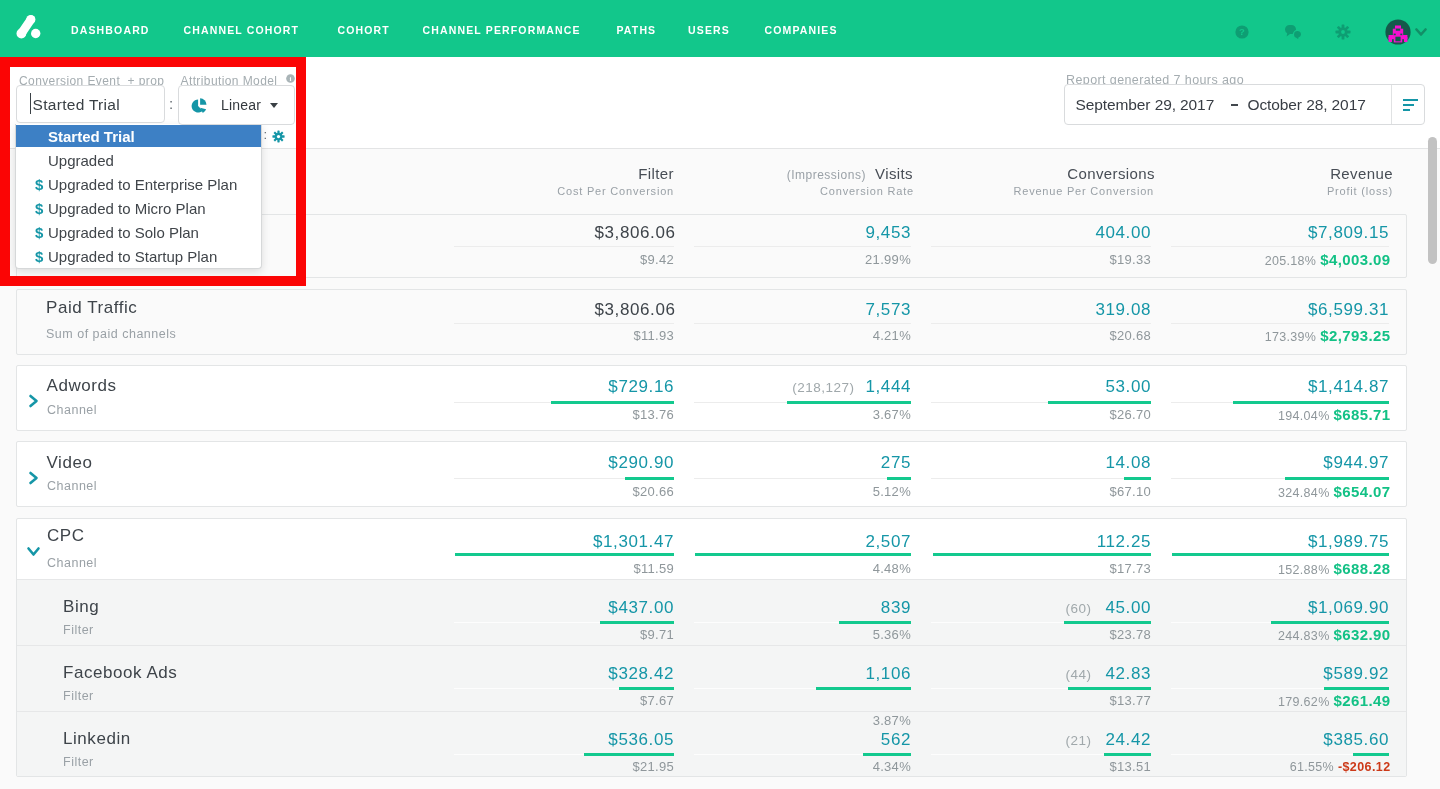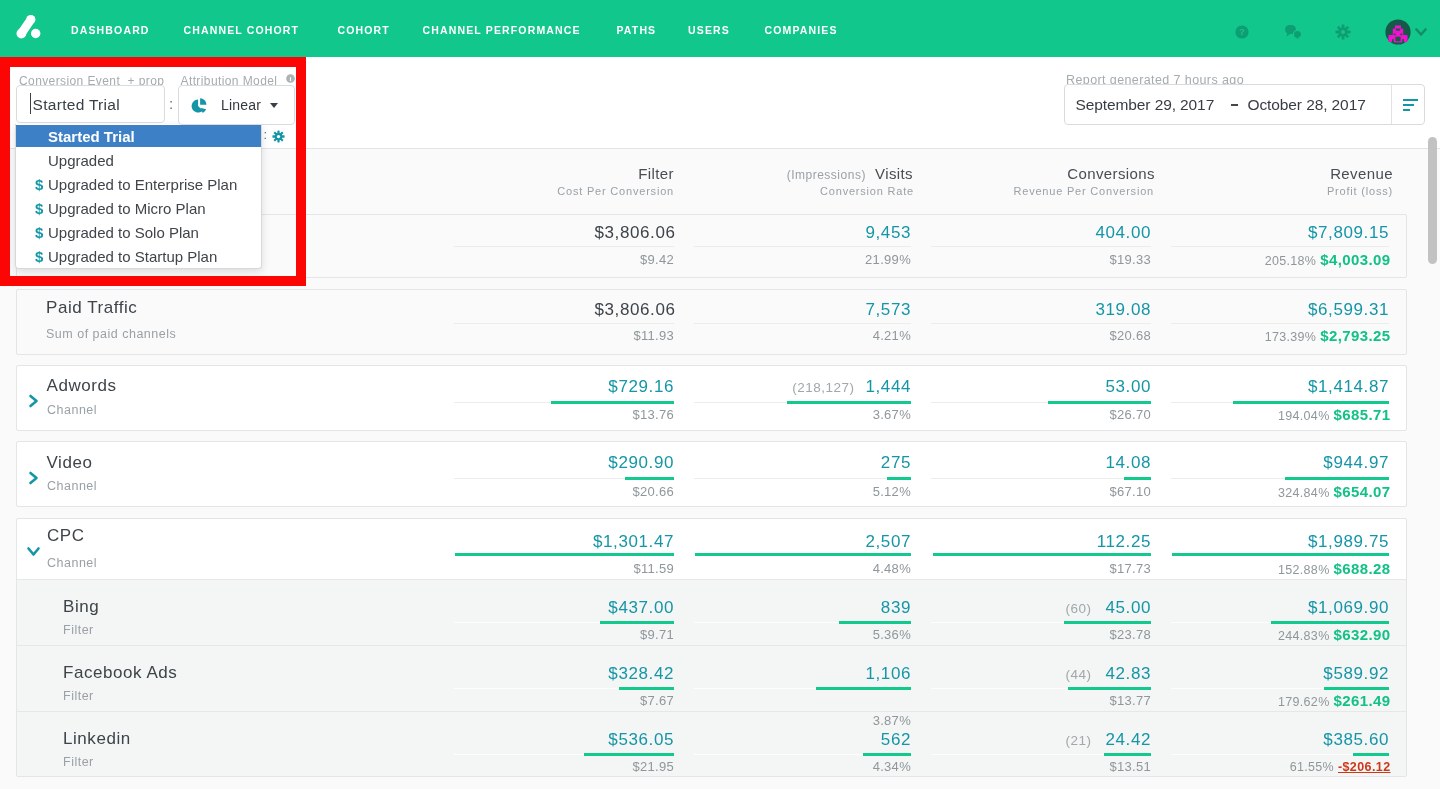--- a/index.html
+++ b/index.html
@@ -16,21 +16,21 @@
 .hp { font-size:12px; letter-spacing:0.5px; color:#9aa1a7; }
 .row { position:absolute; left:16px; width:1391px; border:1px solid #e3e5e6; border-radius:2px; background:#fafafa; z-index:2; }
 .roww { background:#fff; }
 .mv { position:absolute; font-size:17px; letter-spacing:0.6px; color:#3e444a; line-height:18px; white-space:nowrap; z-index:6; }
 .teal { color:#1596a7; }
 .pfx { font-size:13.5px; letter-spacing:0.5px; color:#a0a8ab; margin-right:11px; }
 .pfx2 { font-size:13.5px; letter-spacing:0.5px; color:#a0a8ab; margin-right:14px; }
 .sub { position:absolute; font-size:13px; letter-spacing:0.3px; color:#8f979b; line-height:13px; white-space:nowrap; z-index:6; }
 .pct { font-size:12.5px; }
 .pos { color:#12c185; font-weight:700; font-size:15px; letter-spacing:0.4px; }
-.neg { color:#cc3918; font-weight:700; font-size:12.5px; letter-spacing:0.4px;text-decoration:underline; }
+.neg { color:#cc3918; font-weight:700; font-size:12.5px; letter-spacing:0.4px; }
 .bar { position:absolute; height:3.2px; background:#13c98e; z-index:6; }
 .dvl { position:absolute; height:1px; background:#ececec; z-index:5; }
 .dvw { background:#fdfdfd; }
 .rt { position:absolute; font-size:17px; letter-spacing:0.55px; color:#3e444a; line-height:18px; z-index:6; }
 .rst { position:absolute; font-size:12.5px; letter-spacing:0.5px; color:#9aa1a6; line-height:13px; z-index:6; }
 .chev { position:absolute; z-index:6; }
 .menu { position:absolute; left:15px; top:124px; width:247px; height:145px; background:#fff; border:1px solid #d6d8d9; border-top:none; border-radius:0 0 4px 4px; box-shadow:0 3px 8px rgba(0,0,0,0.12); z-index:40; }
 .msel { position:absolute; left:16px; top:125px; width:245px; height:22px; background:#3d80c5; z-index:41; }
 .ddi { position:absolute; left:16px; width:245px; font-size:15px; color:#40454a; line-height:18px; z-index:41; }
 .dol { position:absolute; left:19px; color:#1596a7; font-weight:700; }

